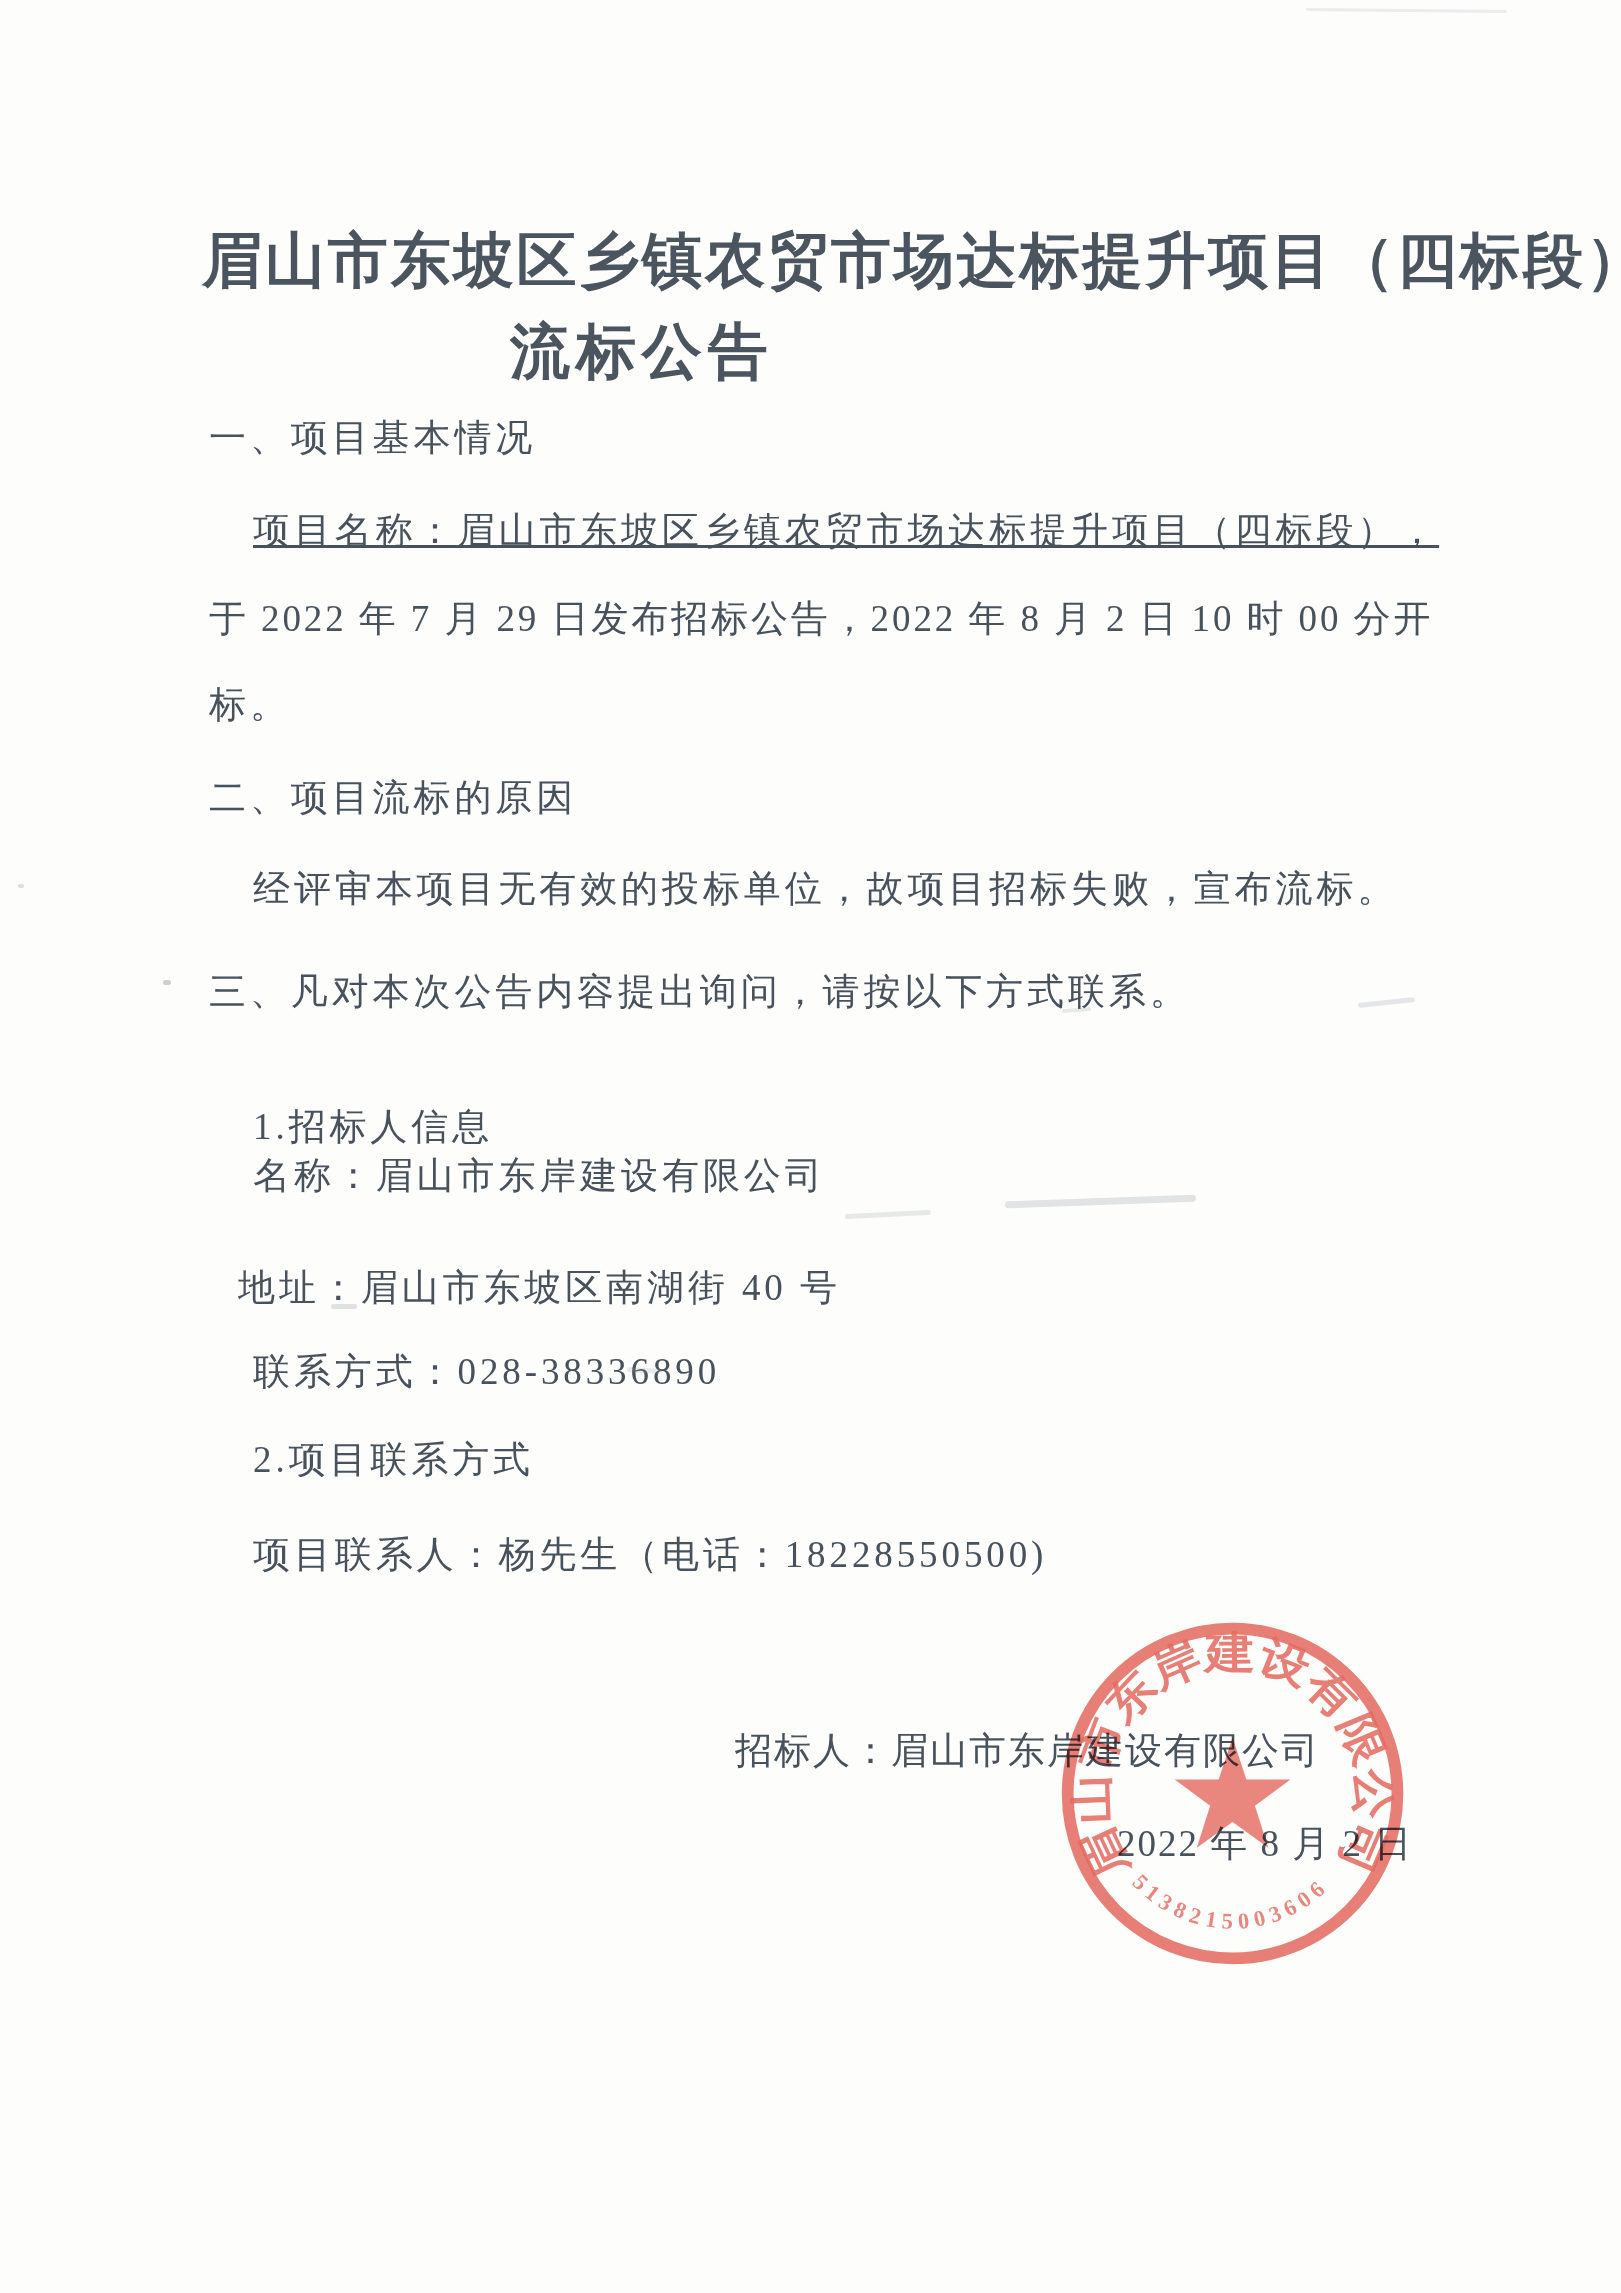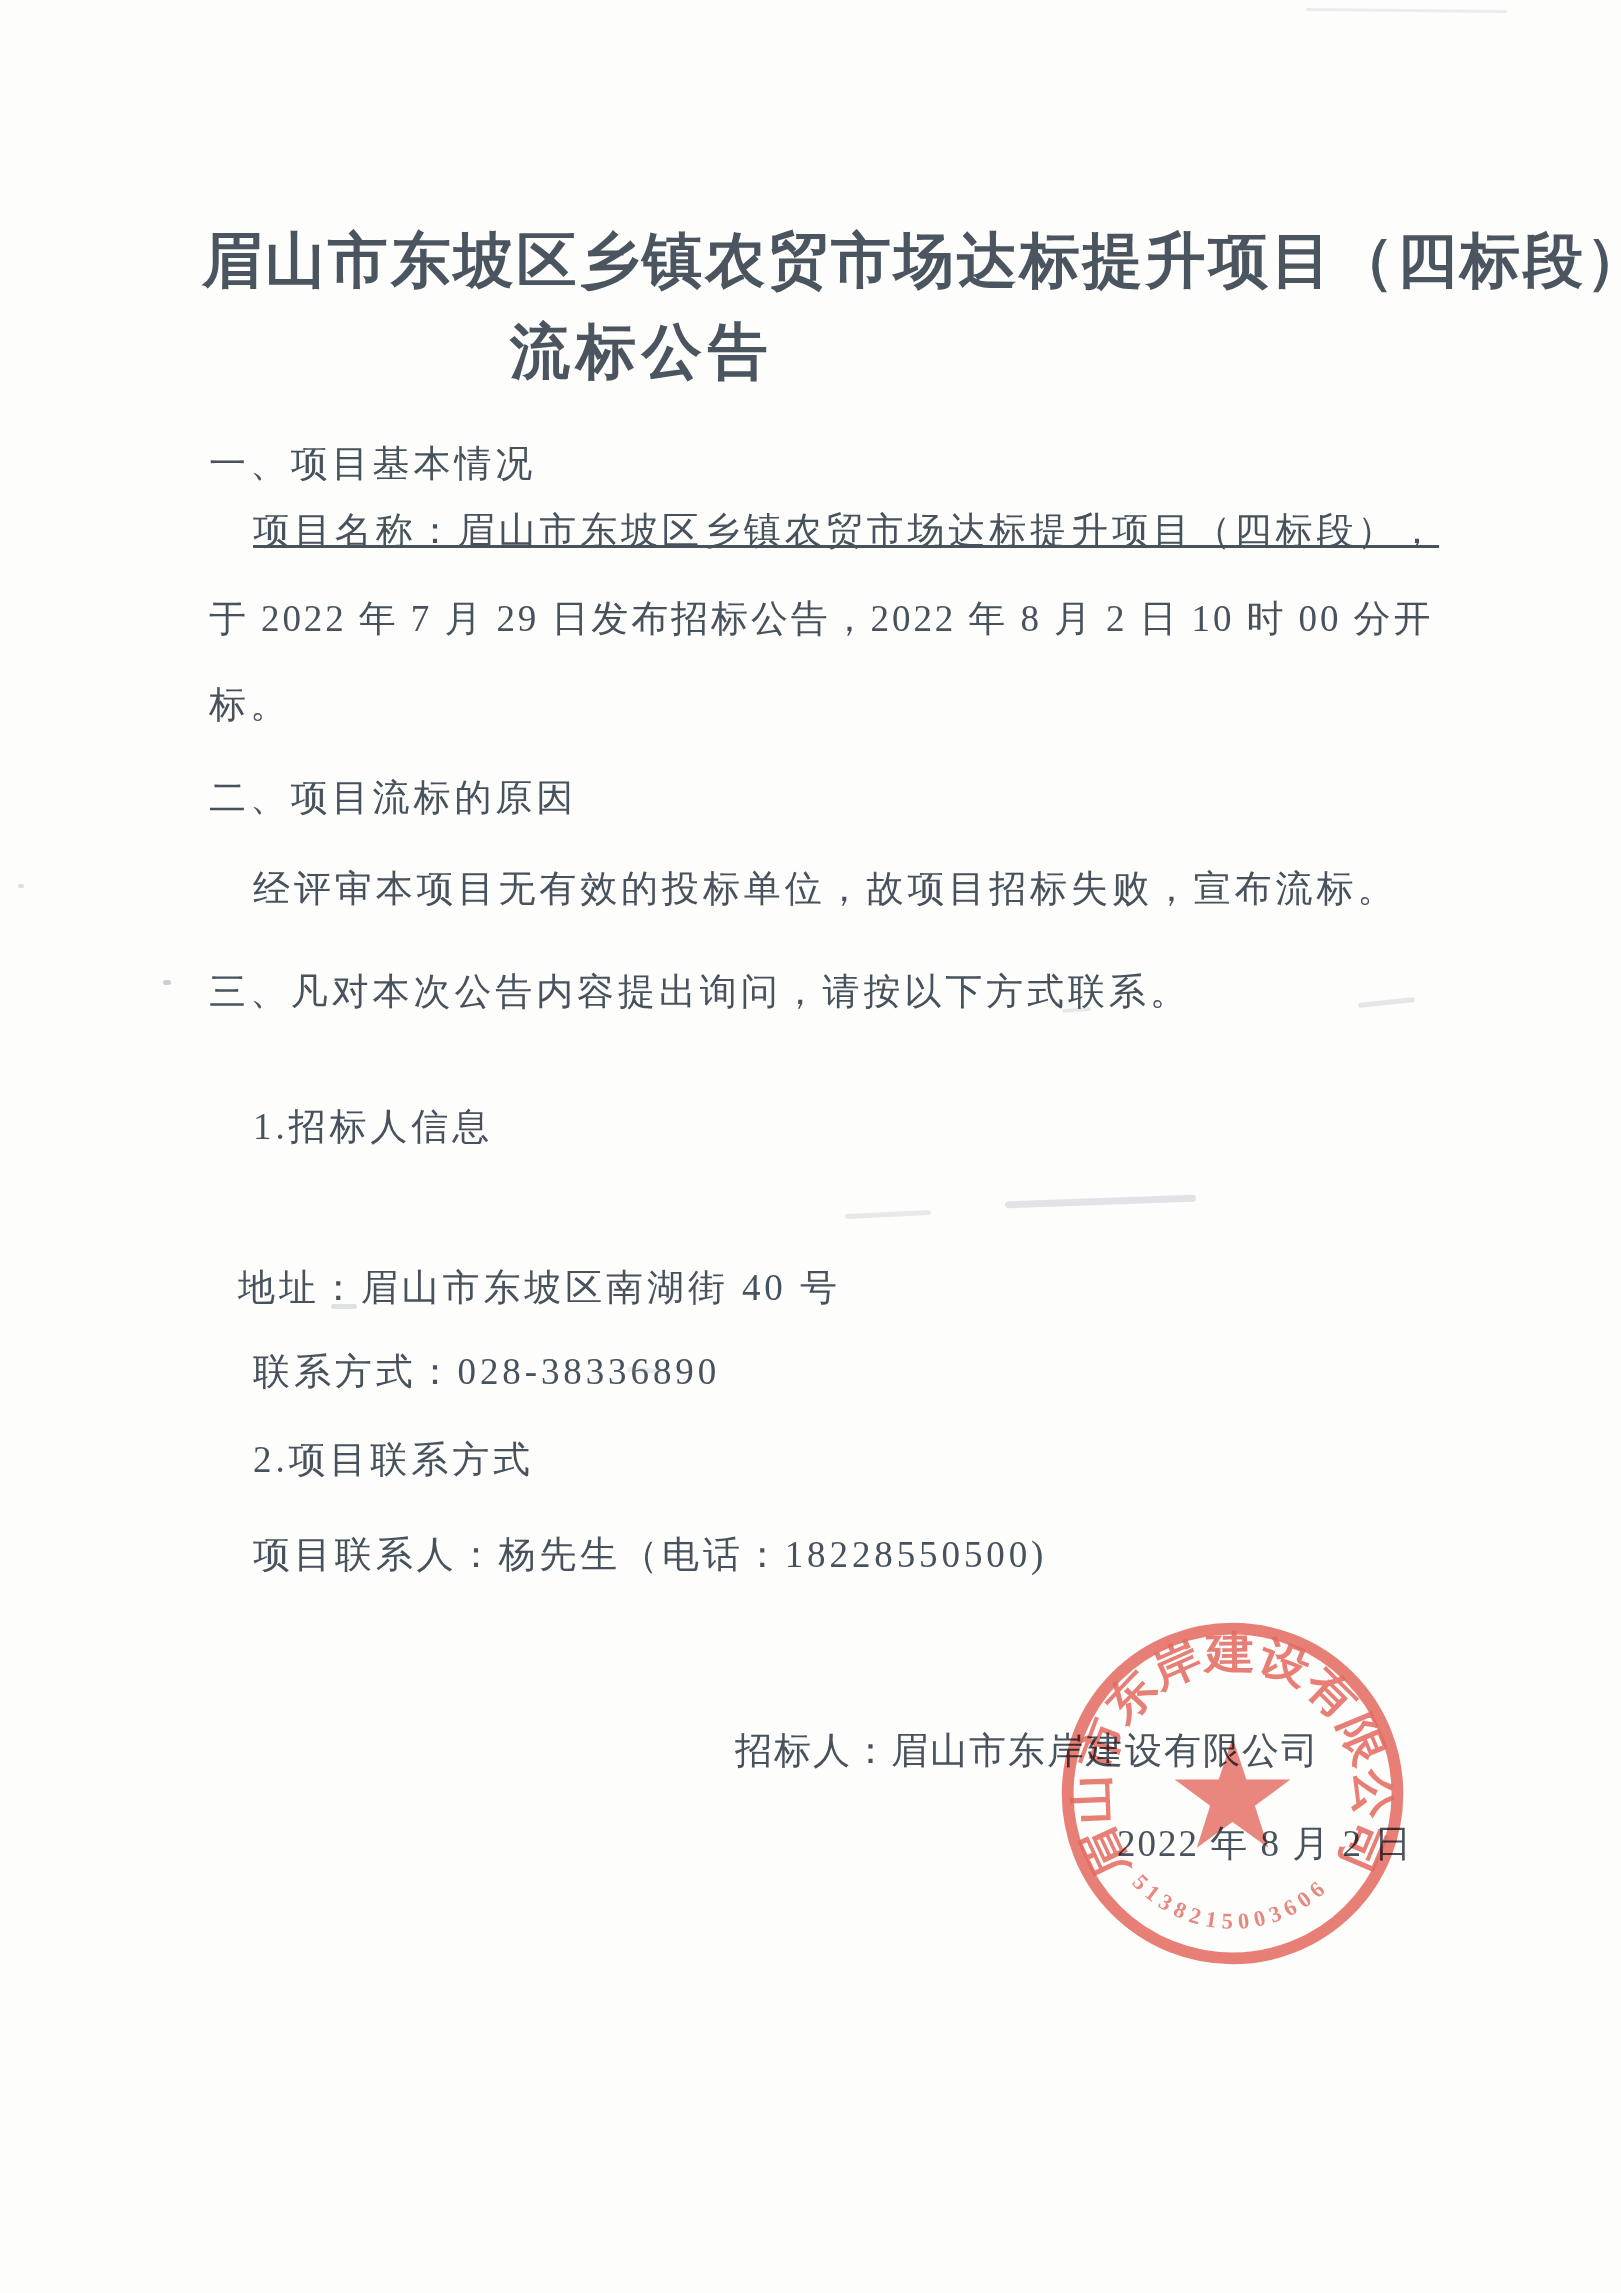--- a/index.html
+++ b/index.html
@@ -41,30 +41,31 @@
   }
 </style>
 </head>
 <body>
 
 <div class="page">
 
   <div class="line title" style="left:202px;top:227px;">眉山市东坡区乡镇农贸市场达标提升项目（四标段）</div>
   <div class="line title" style="left:510px;top:318px;letter-spacing:5.9px;">流标公告</div>
 
-  <div class="line" style="left:209px;top:417px;margin-top:26px;">一、项目基本情况</div>
+  <div class="line" style="left:209px;top:417px;">一、项目基本情况</div>
   <div class="line" style="left:253px;top:510px;text-decoration:underline;">项目名称：眉山市东坡区乡镇农贸市场达标提升项目（四标段），</div>
   <div class="line" style="left:209px;top:598px;letter-spacing:2.9px;">于 2022 年 7 月 29 日发布招标公告，2022 年 8 月 2 日 10 时 00 分开</div>
   <div class="line" style="left:209px;top:684px;">标。</div>
 
   <div class="line" style="left:209px;top:777px;">二、项目流标的原因</div>
   <div class="line" style="left:253px;top:868px;">经评审本项目无有效的投标单位，故项目招标失败，宣布流标。</div>
 
   <div class="line" style="left:209px;top:971px;">三、凡对本次公告内容提出询问，请按以下方式联系。</div>
   <div class="line" style="left:253px;top:1106px;">1.招标人信息</div>
+  <div class="line" style="left:253px;top:1155px;">名称：眉山市东岸建设有限公司</div>
   <div class="line" style="left:238px;top:1259px;margin-top:8px;">地址：眉山市东坡区南湖街 40 号</div>
   <div class="line" style="left:253px;top:1351px;">联系方式：028-38336890</div>
   <div class="line" style="left:253px;top:1439px;">2.项目联系方式</div>
   <div class="line" style="left:253px;top:1534px;">项目联系人：杨先生（电话：18228550500)</div>
 
   <div class="line" style="left:735px;top:1730px;letter-spacing:2px;">招标人：眉山市东岸建设有限公司</div>
   <div class="line" style="left:1117px;top:1823px;letter-spacing:2px;">2022 年 8 月 2 日</div>
 
   <svg class="stamp" viewBox="0 0 375 375">
     <defs>

